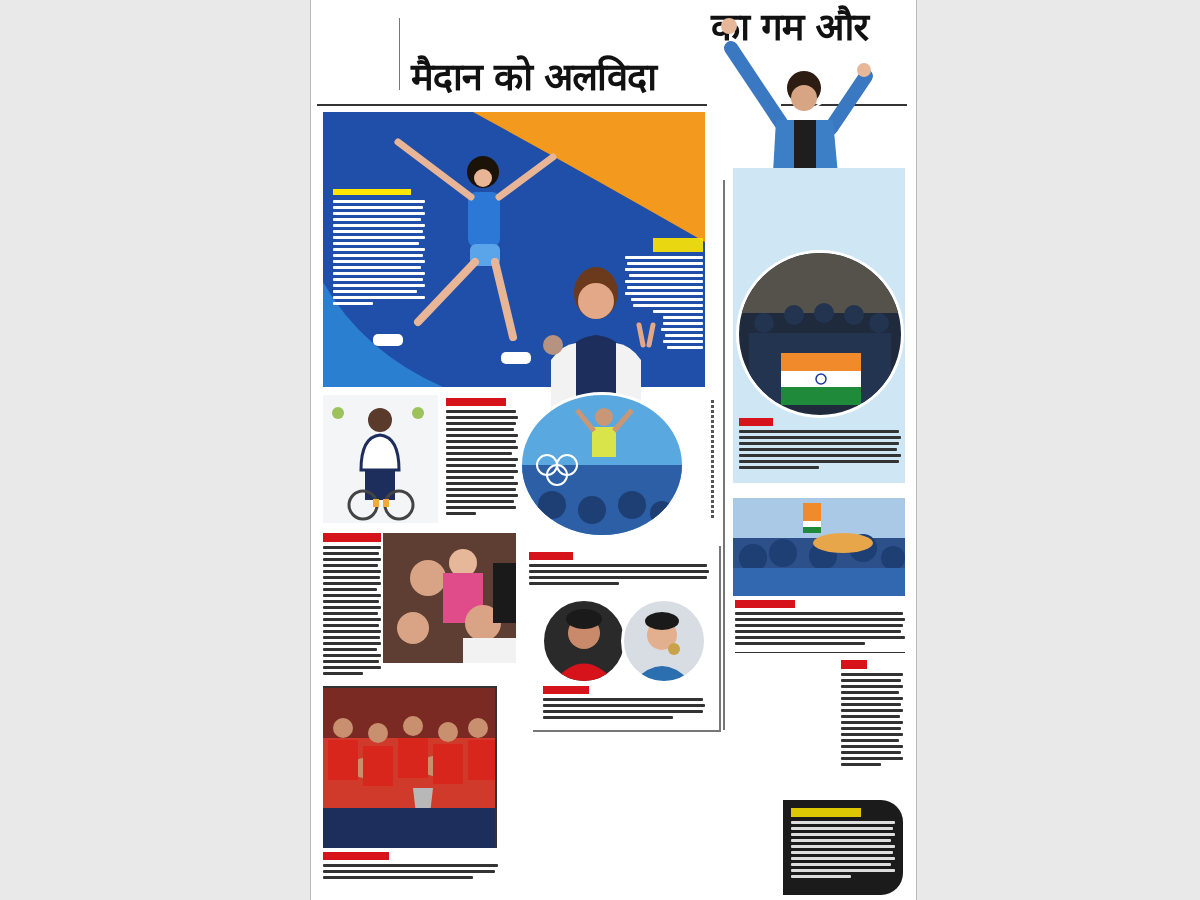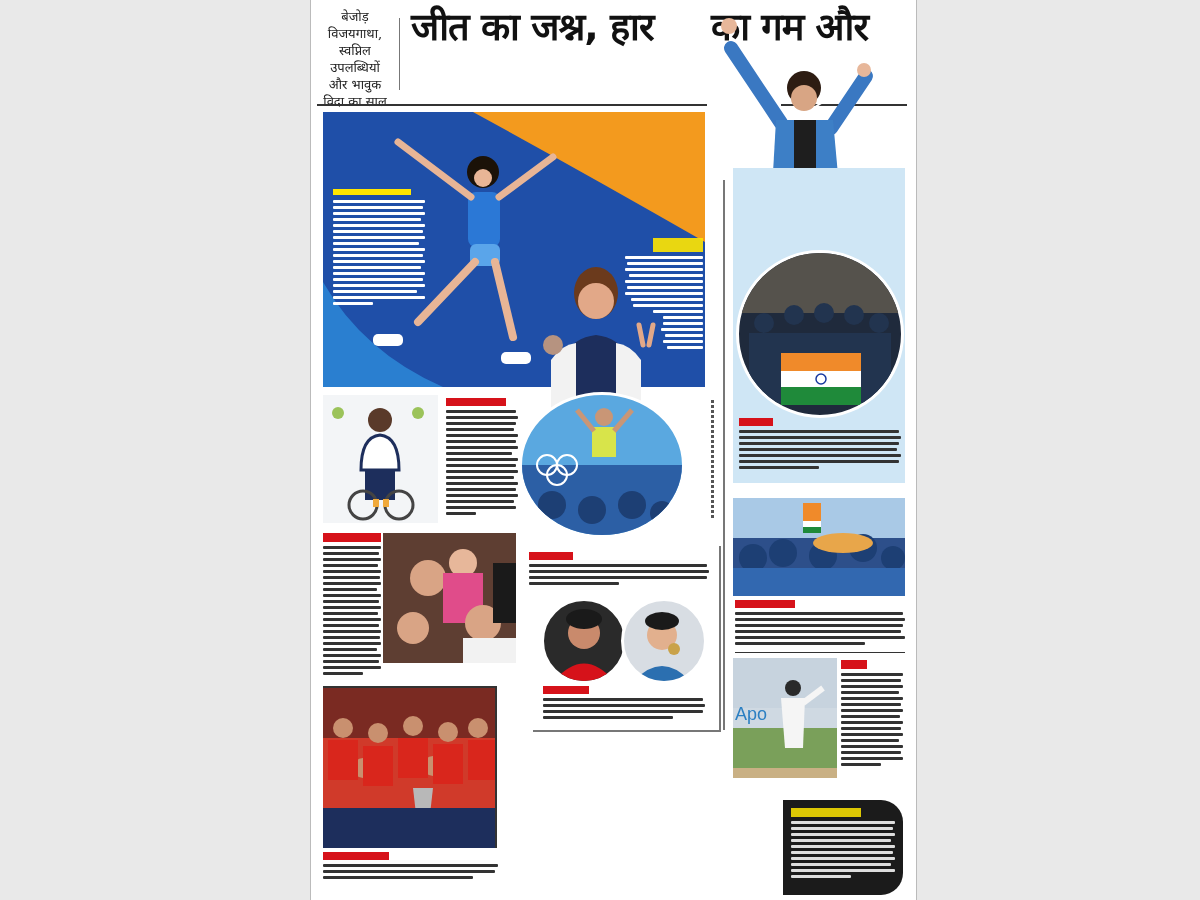--- a/index.html
+++ b/index.html
@@ -18,33 +18,25 @@
   .textlines span{display:block;height:3px;border-radius:1px;}
   .sec-title{font-weight:bold;font-size:9px;line-height:11px;color:#d6121a;}
   .sec-title.yellow{color:#ffe600;}
   .circle{border-radius:50%;overflow:hidden;border:3px solid #fff;}
 </style>
 </head>
 <body>
 
 <div class="page">
 
-  <div class="abs kicker">
-    <div>बेजोड़</div>
-    <div>विजयगाथा,</div>
-    <div>स्वप्निल</div>
-    <div>उपलब्धियों</div>
-    <div>और भावुक</div>
-    <div>विदा का साल</div>
-  </div>
   <div class="abs kdiv"></div>
 
   <div class="abs headline" style="height:100px;">
-    <span class="l1a">जीत का जश्न, हार</span>
     <span class="l1b">का गम और</span>
+    <span class="l2">मैदान को अलविदा</span>
   </div>
   <div class="abs rule" style="left:6px;top:104px;width:390px;"></div>
   <div class="abs rule" style="left:470px;top:104px;width:126px;"></div>
 
   <div class="abs photo" style="left:12px;top:112px;width:382px;height:275px;background:#1f4fa8;">
     <svg width="382" height="275" viewBox="0 0 382 275">
       <path d="M150 0 L382 0 L382 130 Q260 60 150 0Z" fill="#f39a1e"></path>
       <path d="M0 170 Q40 240 120 275 L0 275Z" fill="#2a7fd0"></path>
 
       <circle cx="160" cy="60" r="16" fill="#1b1208"></circle>
@@ -328,31 +320,20 @@
       <span style="background:#333;width:168px"></span>
         <span style="background:#333;width:170px"></span>
         <span style="background:#333;width:168px"></span>
         <span style="background:#333;width:166px"></span>
         <span style="background:#333;width:170px"></span>
         <span style="background:#333;width:130px"></span>
     </div>
   </div>
   <div class="abs rule" style="left:424px;top:652px;width:170px;height:1px;"></div>
 
-  <div class="abs photo" style="left:422px;top:658px;width:104px;height:120px;background:#cfd9e2;">
-    <svg width="104" height="120" viewBox="0 0 104 120">
-      <rect width="104" height="50" fill="#c7d3de"></rect>
-      <text x="2" y="62" font-size="18" fill="#2b7fc2" font-family="Liberation Sans, sans-serif">Apo</text>
-      <rect x="0" y="70" width="104" height="40" fill="#7aa05a"></rect>
-      <rect x="0" y="110" width="104" height="10" fill="#c9b084"></rect>
-      <circle cx="60" cy="30" r="8" fill="#2a2a2a"></circle>
-      <path d="M48 40 L72 40 L70 90 L52 90Z" fill="#f5f5f5"></path>
-      <line x1="70" y1="45" x2="90" y2="30" stroke="#f5f5f5" stroke-width="6"></line>
-    </svg>
-  </div>
   <div class="abs" style="left:530px;top:660px;width:64px;">
     <div style="height:9px;width:26px;background:#d6121a;"></div>
     <div class="textlines" style="margin-top:4px;">
       <span style="background:#333;width:62px"></span>
         <span style="background:#333;width:60px"></span>
         <span style="background:#333;width:62px"></span>
         <span style="background:#333;width:58px"></span>
         <span style="background:#333;width:62px"></span>
         <span style="background:#333;width:60px"></span>
         <span style="background:#333;width:62px"></span>

